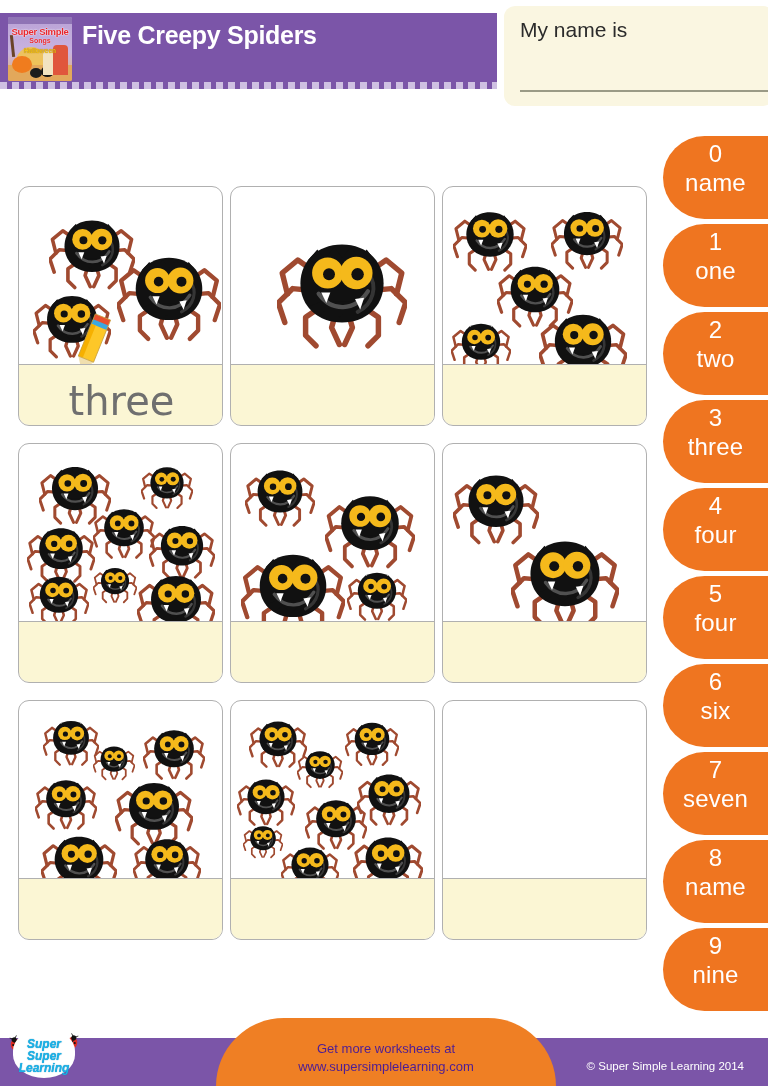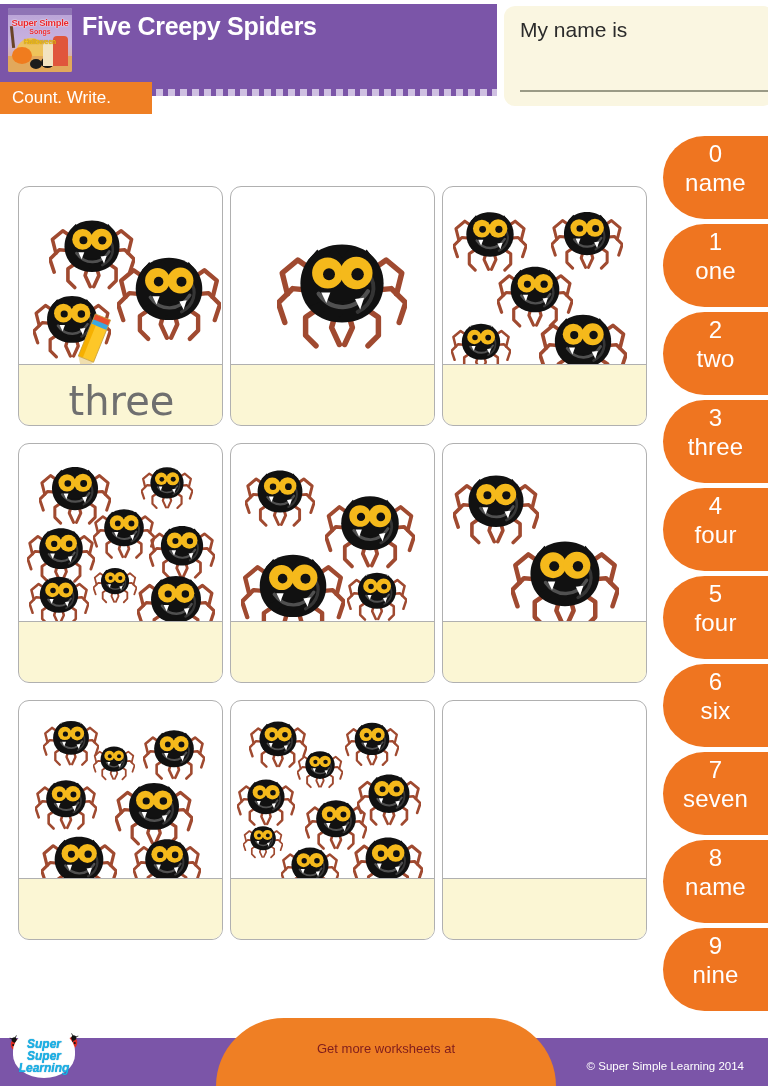--- a/index.html
+++ b/index.html
@@ -6,21 +6,21 @@
   html, body {
     width: 768px; height: 1086px;
     background: #ffffff;
     font-family: "Liberation Sans", sans-serif;
     overflow: hidden;
   }
   .page { position: relative; width: 768px; height: 1086px; background: #fff; }
 
   
   .header {
-    position: absolute; left: 0; top: 4px; width: 497px; height: 92px;
+    position: absolute; left: 0; top: 13px; width: 497px; height: 76px;
     background: #7b55a8;
   }
   .header-dash {
     position: absolute; left: 0; bottom: 0; width: 497px; height: 7px;
     background: repeating-linear-gradient(to right,
       #cfc0e2 0px, #cfc0e2 7px, #7b55a8 7px, #7b55a8 12px);
   }
   .album-art {
     position: absolute; left: 8px; top: 4px; width: 64px; height: 64px;
     border-radius: 2px; overflow: hidden;
@@ -168,21 +168,21 @@
   .footer-bar {
     position: absolute; left: 0; bottom: 0; width: 768px; height: 48px;
     background: #7b55a8;
   }
   .footer-bump {
     position: absolute; left: 216px; bottom: 0; width: 340px; height: 68px;
     background: #ef7f24; border-radius: 170px 170px 0 0;
   }
   .footer-bump-text {
     position: absolute; left: 0; top: 22px; width: 100%;
-    text-align: center; color: #7f1d1d; font-size: 13px; line-height: 18px;
+    text-align: center; color: #4c1d95; font-size: 13px; line-height: 18px;
   }
   .ssl-logo {
     position: absolute; left: 7px; bottom: 4px; width: 74px; height: 58px;
   }
   .ssl-blob {
     position: absolute; left: 6px; top: 4px; width: 62px; height: 50px;
     background: #ffffff; border-radius: 50% / 46%; font-style: italic;
   }
   .ssl-l1, .ssl-l2, .ssl-l3 {
     position: absolute; width: 100%; text-align: center;
@@ -217,21 +217,20 @@
       <div class="album-char2"></div>
       <div class="album-char"></div>
       <div class="album-title">Super Simple</div>
       <div class="album-sub">Songs</div>
       <div class="album-hw">Halloween</div>
     </div>
     <div class="hdr-title">Five Creepy Spiders</div>
     <div class="header-dash"></div>
   </div>
 
-  <div class="count-write">Count. Write.</div>
 
   <div class="name-box">
     <div class="name-label">My name is</div>
     <div class="name-line"></div>
   </div>
 
   <div class="num-sidebar">
       <div class="num-tab" style="background: rgb(239, 117, 32);">
         <div class="num-digit">0</div>
         <div class="num-word">name</div>
@@ -1322,20 +1321,21 @@
         <div class="answer-strip" style="background: rgb(251, 246, 212);">
           <div class="answer-text" style="color: rgb(111, 111, 111);"></div>
         </div>
       </div>
     </div>
 
   <div class="footer-bar"></div>
   <div class="footer-bump">
     <div class="footer-bump-text">
       <div>Get more worksheets at</div>
+      <div>www.supersimplelearning.com</div>
     </div>
   </div>
   <div class="ssl-logo">
     <div class="bug bug-l">
       <svg viewBox="0 0 20 20">
           <ellipse cx="10" cy="12" rx="7" ry="8" fill="#e02b20"></ellipse>
           <path d="M10 4 L10 20" stroke="#111" stroke-width="1.6"></path>
           <circle cx="10" cy="5" r="3.4" fill="#111"></circle>
           <circle cx="6.5" cy="11" r="1.4" fill="#111"></circle>
           <circle cx="13.5" cy="11" r="1.4" fill="#111"></circle>

